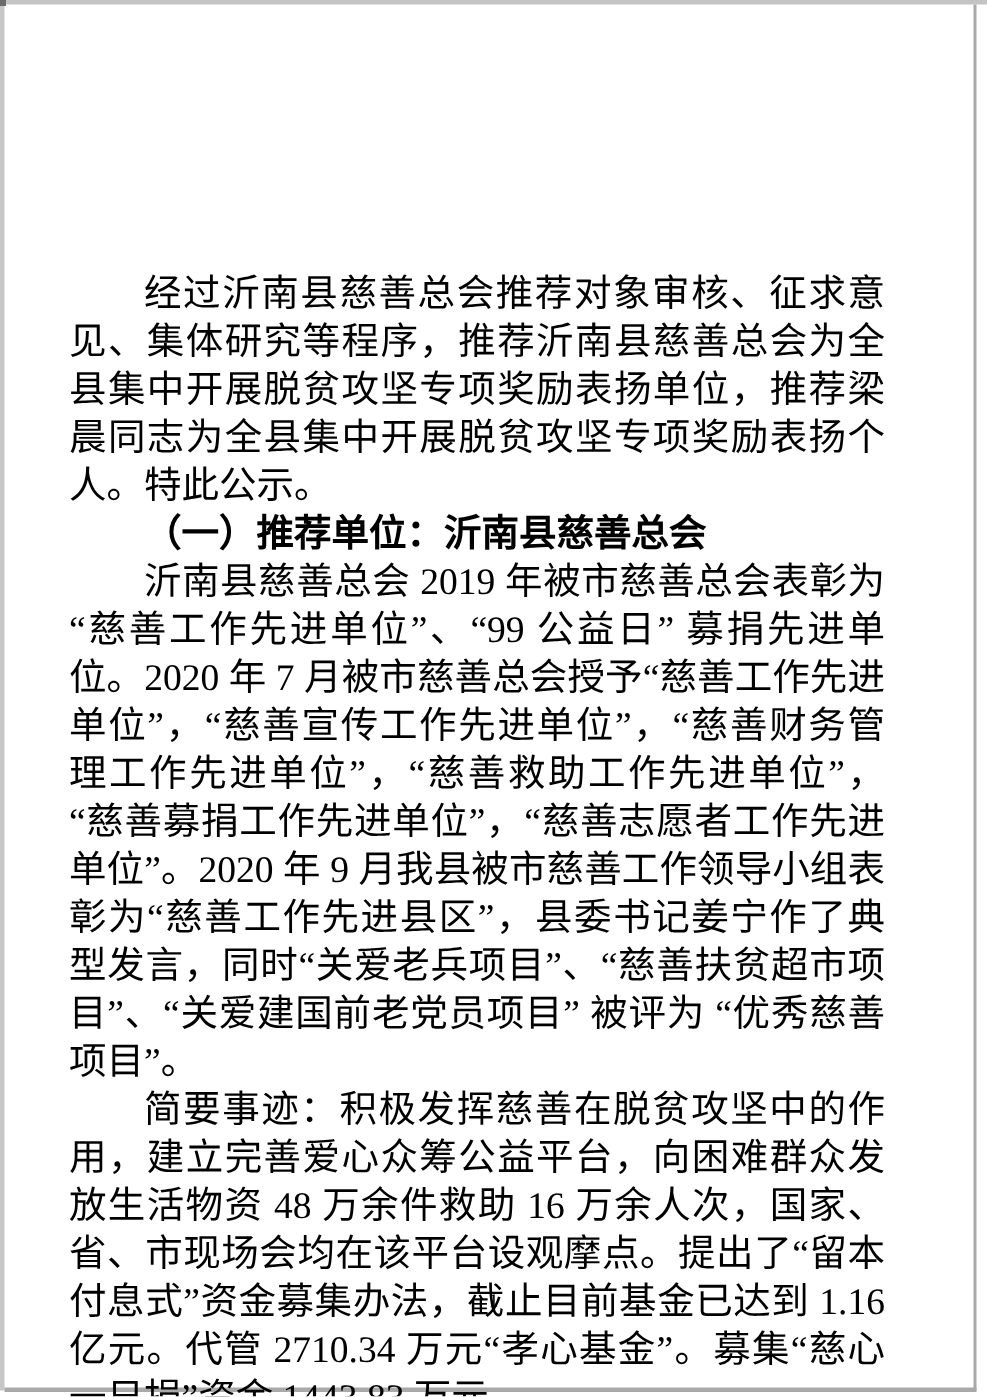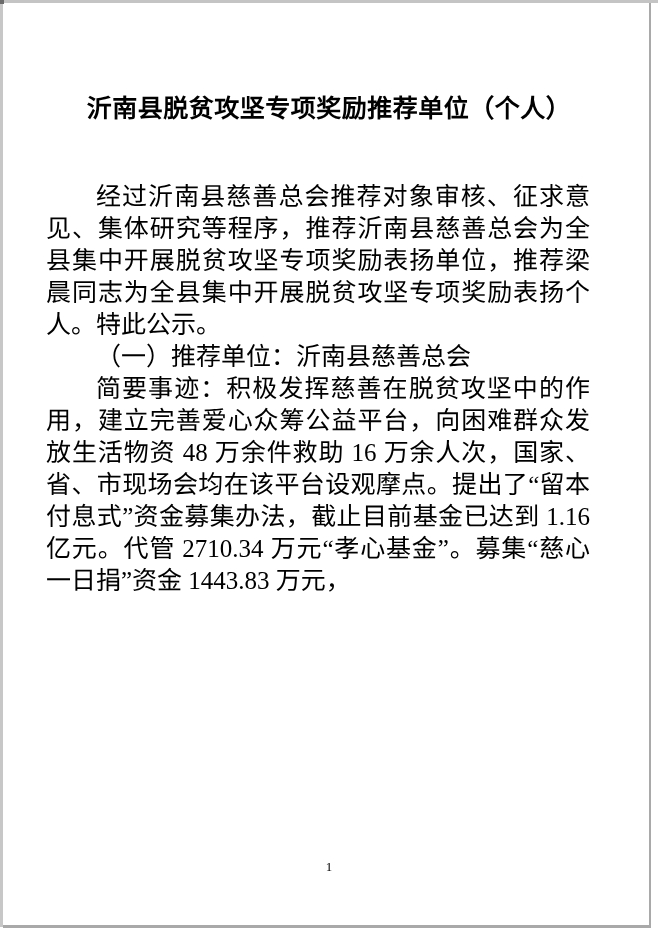--- a/index.html
+++ b/index.html
@@ -56,21 +56,21 @@
     font-size: 25px;
     line-height: 32px;
     text-align: justify;
   }
   .content p {
     margin: 0;
     padding: 0;
     text-indent: 2em;
   }
   .content p.heading {
-    font-weight: normal;
+    font-weight: bold;
     text-align: left;
   }
   .content .lead {
     font-weight: normal;
   }
   .page-number {
     position: absolute;
     left: 0;
     top: 858px;
     width: 658px;
@@ -84,24 +84,24 @@
 
 <div class="viewport">
 
   <div class="edge-top"></div>
   <div class="edge-left"></div>
   <div class="edge-right"></div>
   <div class="edge-bottom"></div>
   <div class="corner-mark"></div>
 
   <div class="doc-title">
-    <div>沂南县脱贫攻坚专项奖励推荐单位（个人）</div>
   </div>
 
   <div class="content">
       <p>经过沂南县慈善总会推荐对象审核、征求意见、集体研究等程序，推荐沂南县慈善总会为全县集中开展脱贫攻坚专项奖励表扬单位，推荐梁晨同志为全县集中开展脱贫攻坚专项奖励表扬个人。特此公示。</p>
       <p class="heading">（一）推荐单位：沂南县慈善总会</p>
+      <p>沂南县慈善总会 2019 年被市慈善总会表彰为“慈善工作先进单位”、“99 公益日” 募捐先进单位。2020 年 7 月被市慈善总会授予“慈善工作先进单位”，“慈善宣传工作先进单位”，“慈善财务管理工作先进单位”，“慈善救助工作先进单位”，“慈善募捐工作先进单位”，“慈善志愿者工作先进单位”。2020 年 9 月我县被市慈善工作领导小组表彰为“慈善工作先进县区”，县委书记姜宁作了典型发言，同时“关爱老兵项目”、“慈善扶贫超市项目”、“关爱建国前老党员项目” 被评为 “优秀慈善项目”。</p>
       <p><span class="lead">简要事迹：</span>积极发挥慈善在脱贫攻坚中的作用，建立完善爱心众筹公益平台，向困难群众发放生活物资 48 万余件救助 16 万余人次，国家、省、市现场会均在该平台设观摩点。提出了“留本付息式”资金募集办法，截止目前基金已达到 1.16 亿元。代管 2710.34 万元“孝心基金”。募集“慈心一日捐”资金 1443.83 万元，</p>
     </div>
 
   <div class="page-number">1</div>
 
 </div>
 
 </body></html>

